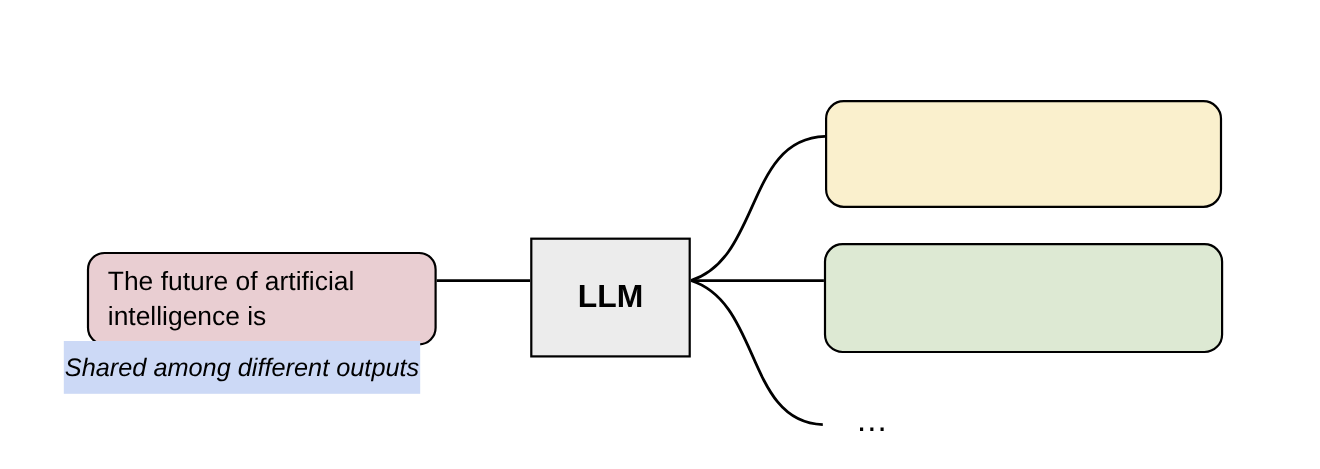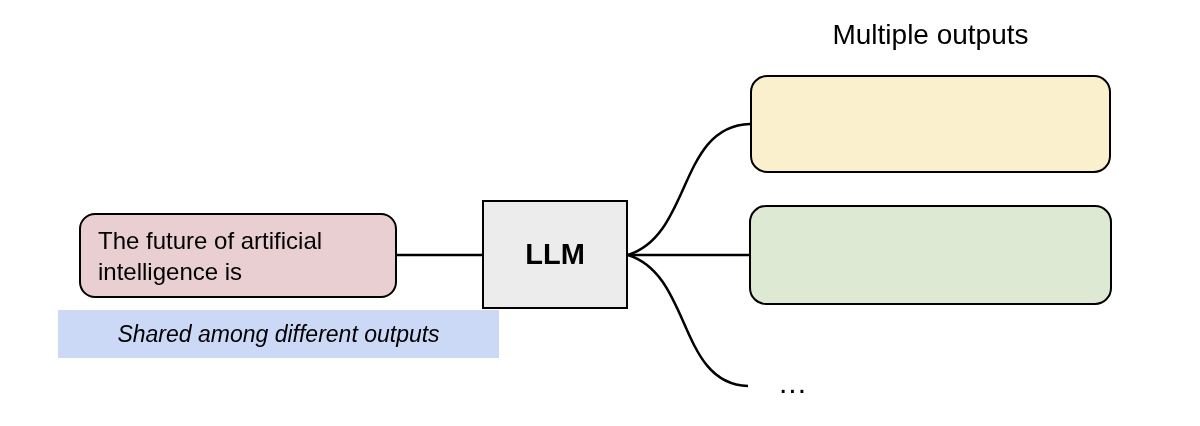--- a/index.html
+++ b/index.html
@@ -34,41 +34,42 @@
     text-align: center;
     white-space: nowrap;
   }
   .box {
     position: absolute;
     box-sizing: border-box;
     border: 2.5px solid #000000;
     display: flex;
     align-items: center;
     color: #000000;
+    margin-top: 16px;
   }
   .prompt-box {
     left: 79px;
     top: 213px;
     width: 318px;
     height: 85px;
     border-radius: 16px;
     font-size: 24px;
     line-height: 31px;
     padding: 0 14px 0 17px;
   }
   .prompt-title {
     left: 79px;
     top: 156px;
     width: 318px;
   }
   .note {
     position: absolute;
     left: 58px;
     top: 310px;
-    width: 441px;
+    width: 324px;
     height: 48px;
     display: flex;
     align-items: center;
     justify-content: center;
     font-style: italic;
     font-size: 23px;
     color: #000000;
   }
   .llm-box {
     left: 482px;
@@ -125,21 +126,20 @@
   <div class="box prompt-box" style="background: rgb(233, 206, 210);">
     <span>The future of artificial intelligence is</span>
   </div>
 
   <div class="note" style="background: rgb(204, 217, 246);">Shared among different outputs</div>
 
   <div class="box llm-box" style="background: rgb(236, 236, 236); font-weight: bold;">
     <span>LLM</span>
   </div>
 
-  <div class="label outputs-title">Multiple outputs</div>
 
   <div class="box output-box-1" style="background: rgb(250, 240, 205);"></div>
 
   <div class="box output-box-2" style="background: rgb(221, 233, 211);"></div>
 
   <div class="ellipsis">...</div>
 
 </div>
 
 </body></html>

